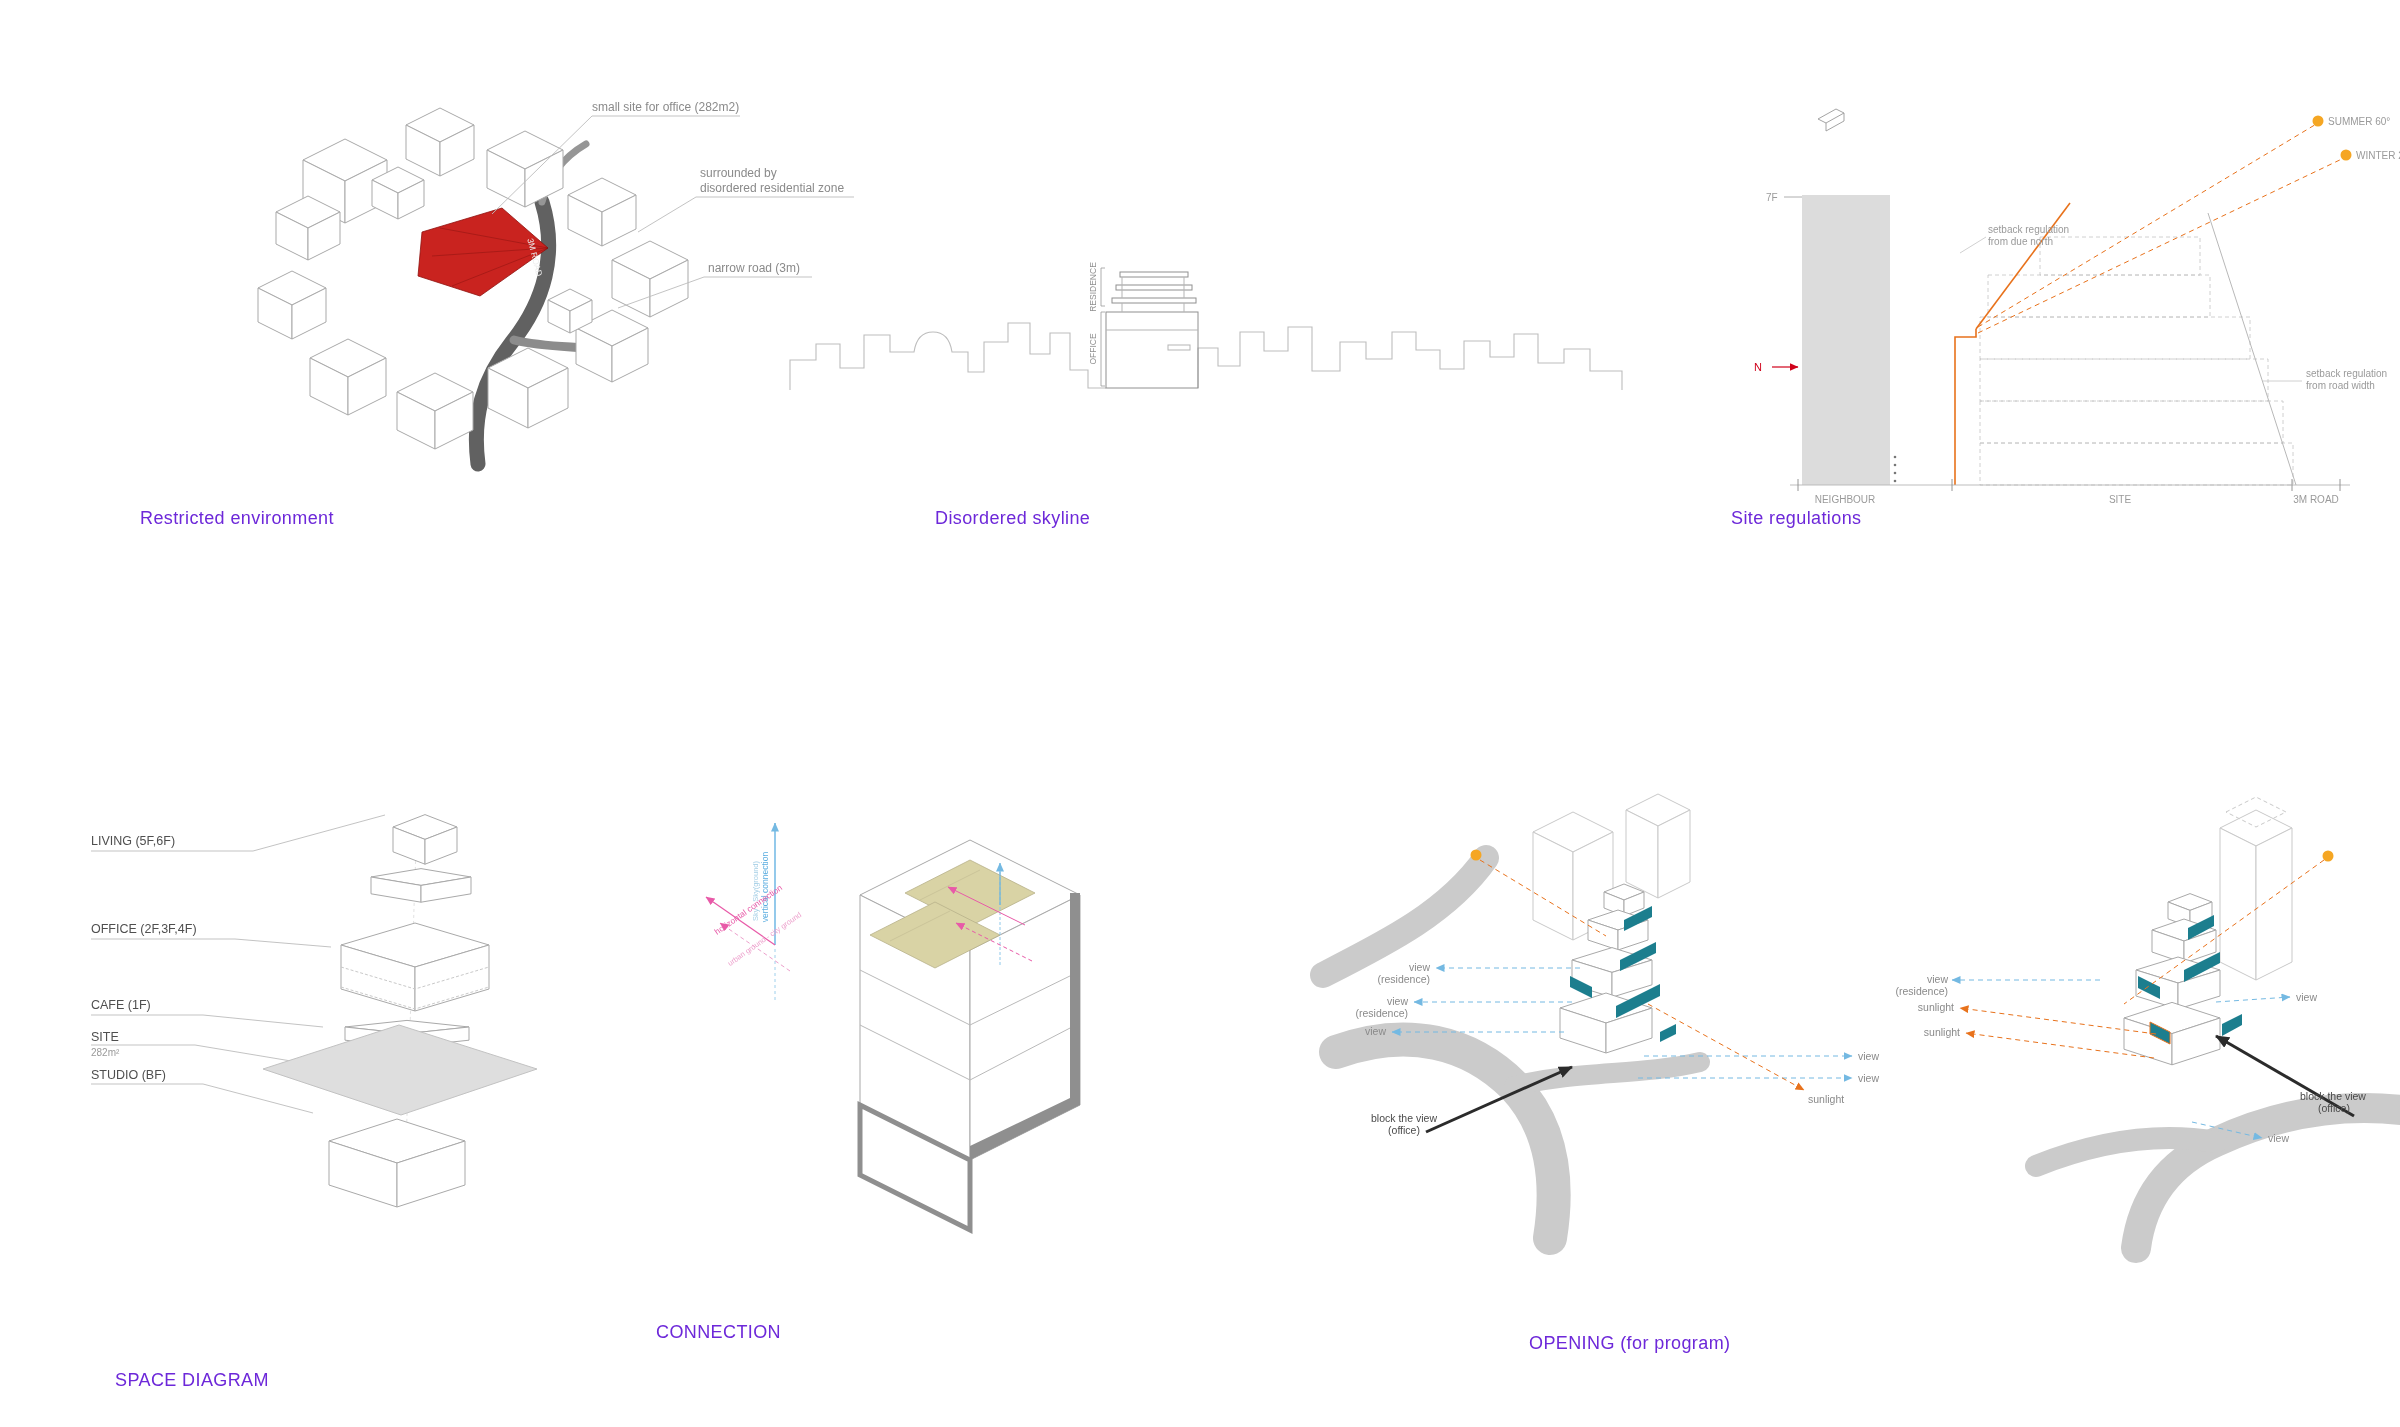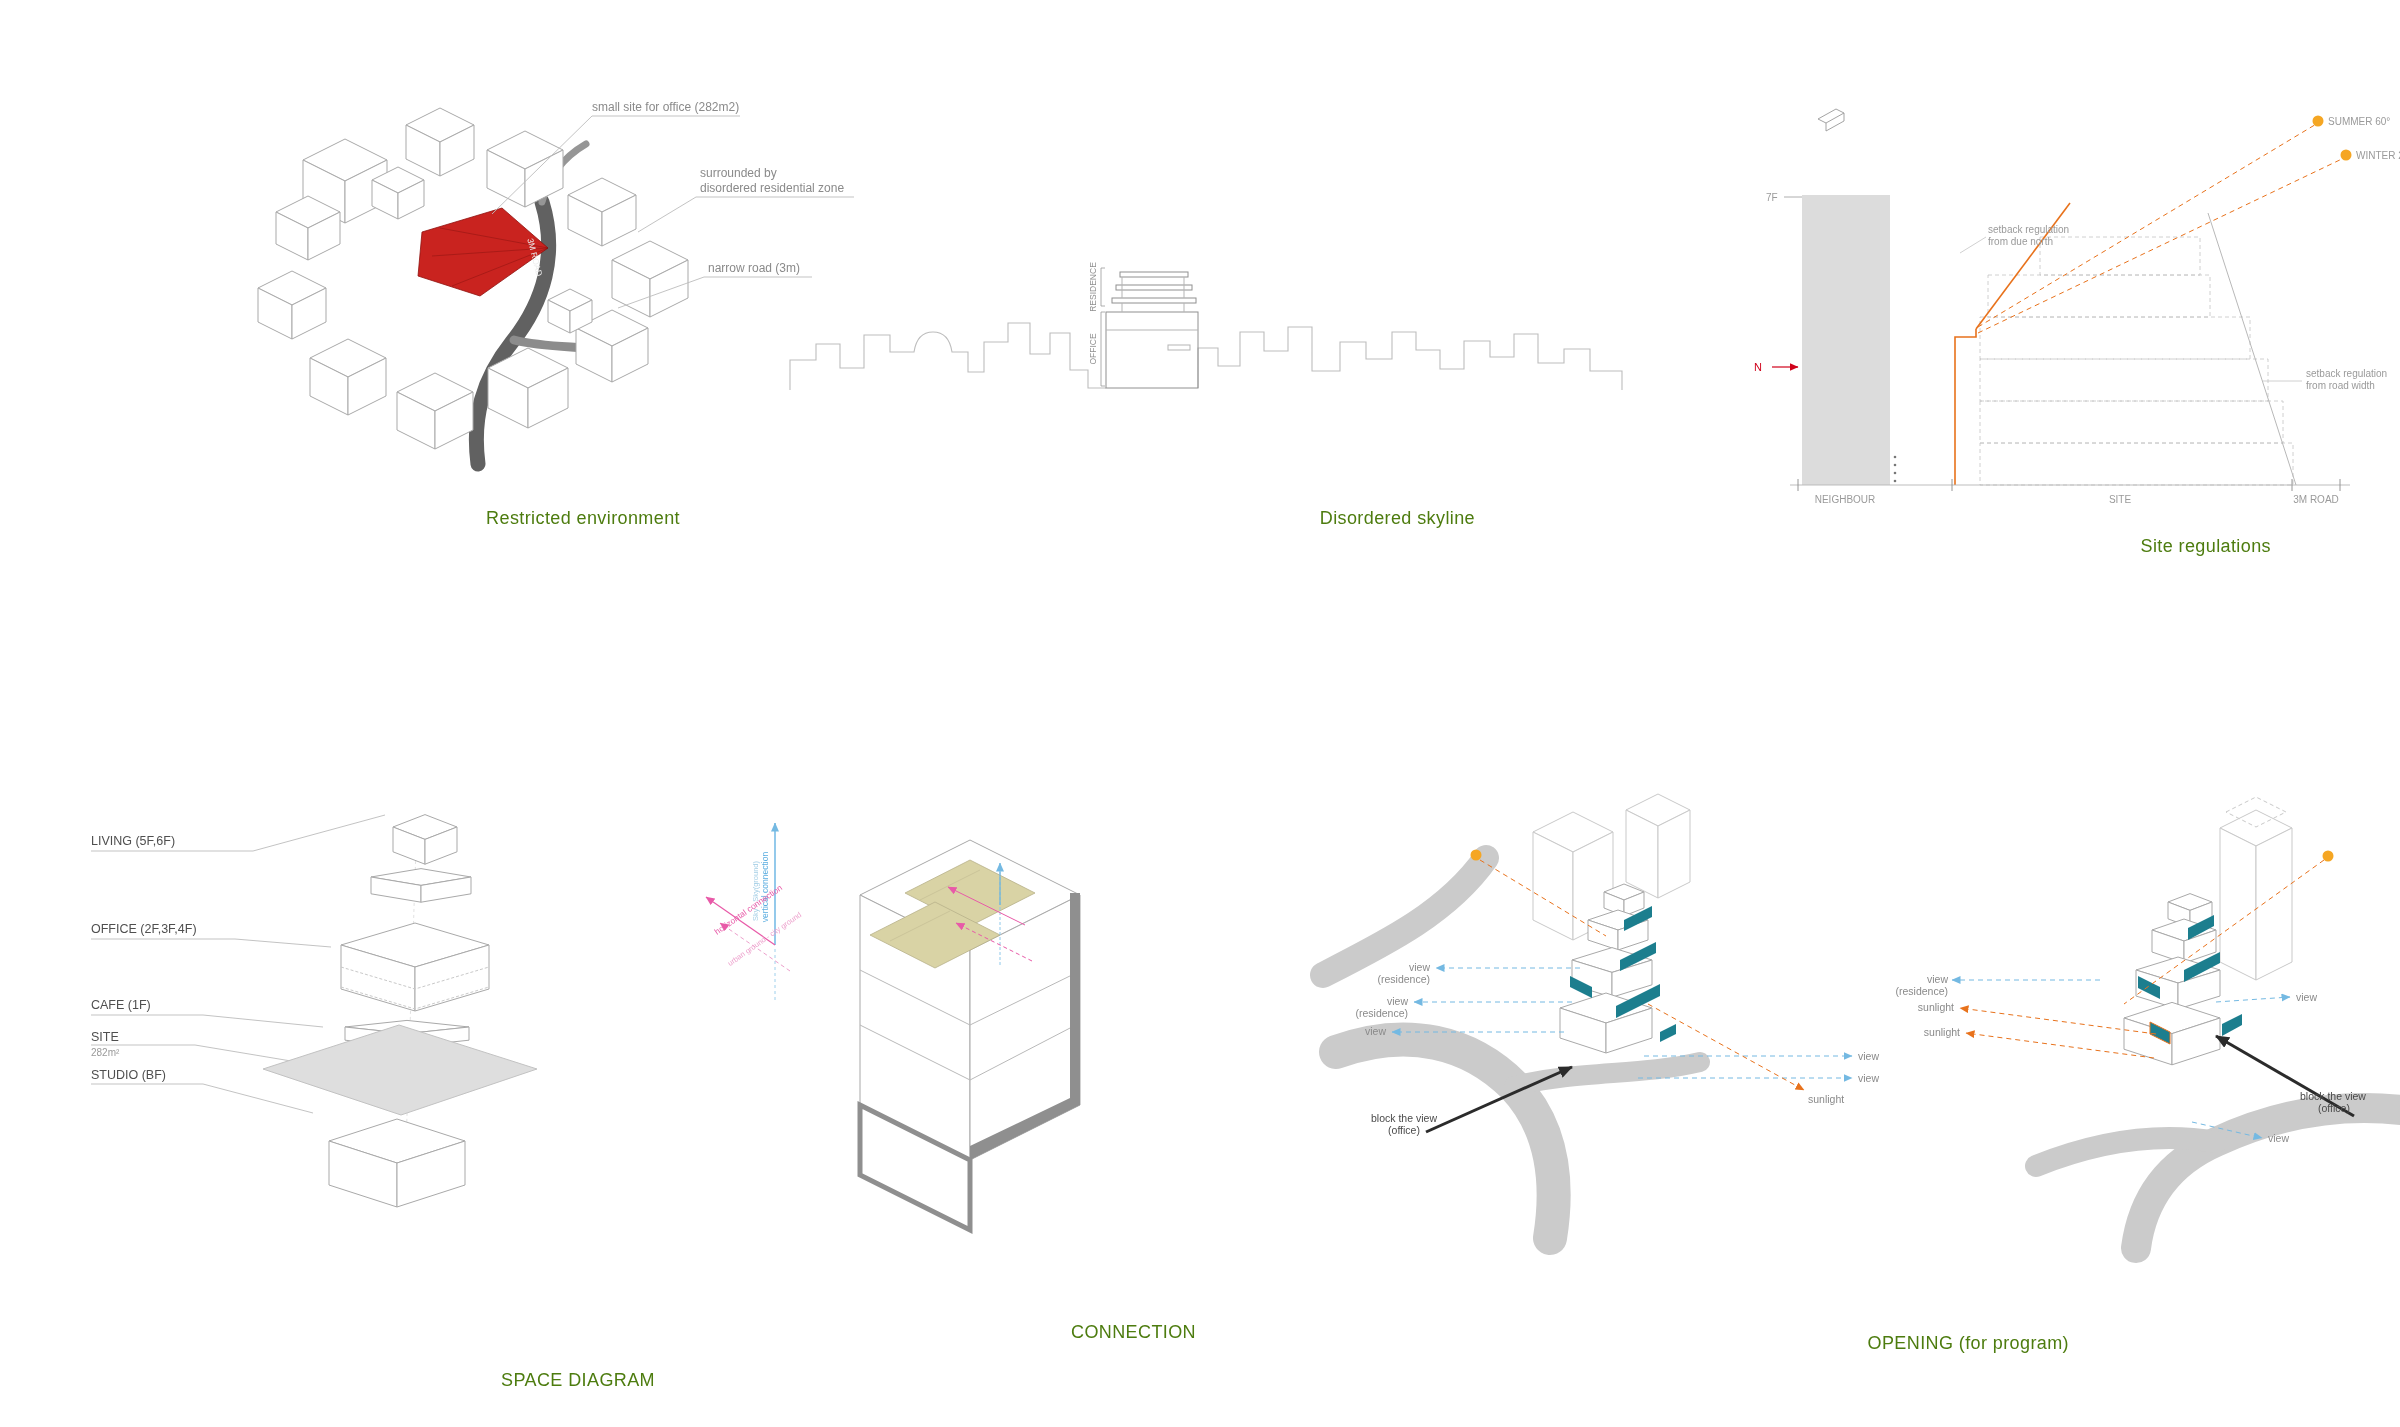--- a/index.html
+++ b/index.html
@@ -1,21 +1,21 @@
 <!DOCTYPE html>
 <html><head>
 <meta charset="utf-8">
 <title>Diagram</title>
 <style>
   * { margin:0; padding:0; box-sizing:border-box; }
   html,body { background:#ffffff; }
   body { font-family:"Liberation Sans", sans-serif; }
   .page { position:relative; width:2400px; height:1427px; background:#fff; overflow:hidden; }
   .panel { position:absolute; }
-  .caption { position:absolute; font-size:18px; color:#4d7c0f; text-align:right; letter-spacing:.4px; }
+  .caption { position:absolute; font-size:18px; color:#6d28d9; text-align:left; letter-spacing:.4px; }
   svg text { font-family:"Liberation Sans", sans-serif; }
   .ann  { font-size:12px;   fill:#8a8a8a; }
   .tiny { font-size:10px;   fill:#9a9a9a; }
   .lbl  { font-size:12.5px; fill:#4f4f4f; }
   .op   { font-size:10.5px; fill:#8a8a8a; }
   .opd  { font-size:10.5px; fill:#4a4a4a; }
   .vtxt { font-size:8.5px; }
   .ldr  { stroke:#bcbcbc; stroke-width:.9; fill:none; }
   .sky  { stroke:#bdbdbd; stroke-width:1.1; fill:none; }
   .thin { stroke:#a8a8a8; stroke-width:1; fill:#ffffff; }
@@ -195,21 +195,21 @@
         <line x1="58" y1="394" x2="58" y2="406"></line>
           <line x1="212" y1="394" x2="212" y2="406"></line>
         <line x1="552" y1="394" x2="552" y2="406"></line>
           <line x1="600" y1="394" x2="600" y2="406"></line>
       </g>
       <text class="tiny" x="105" y="418" text-anchor="middle">NEIGHBOUR</text>
       <text class="tiny" x="380" y="418" text-anchor="middle">SITE</text>
       <text class="tiny" x="576" y="418" text-anchor="middle">3M ROAD</text>
     </svg>
   </div>
-  <div class="caption" style="left:1731px; top:536px; width:540px;">Site regulations</div>
+  <div class="caption" style="left:1731px; top:508px; width:540px;">Site regulations</div>
 
   <div class="panel" style="left:85px; top:775px; width:560px; height:470px;text-align:center;">
     <svg width="560" height="470" viewBox="0 0 560 470">
       <line x1="332" y1="44" x2="320" y2="400" stroke="#e2e2e2" stroke-dasharray="3 3"></line>
 
       <g>
         <polyline class="ldr" points="6,76 168,76 300,40"></polyline>
         <polyline class="ldr" points="6,164 150,164 246,172"></polyline>
         <polyline class="ldr" points="6,240 118,240 238,252"></polyline>
         <polyline class="ldr" points="6,270 110,270 206,286"></polyline>

